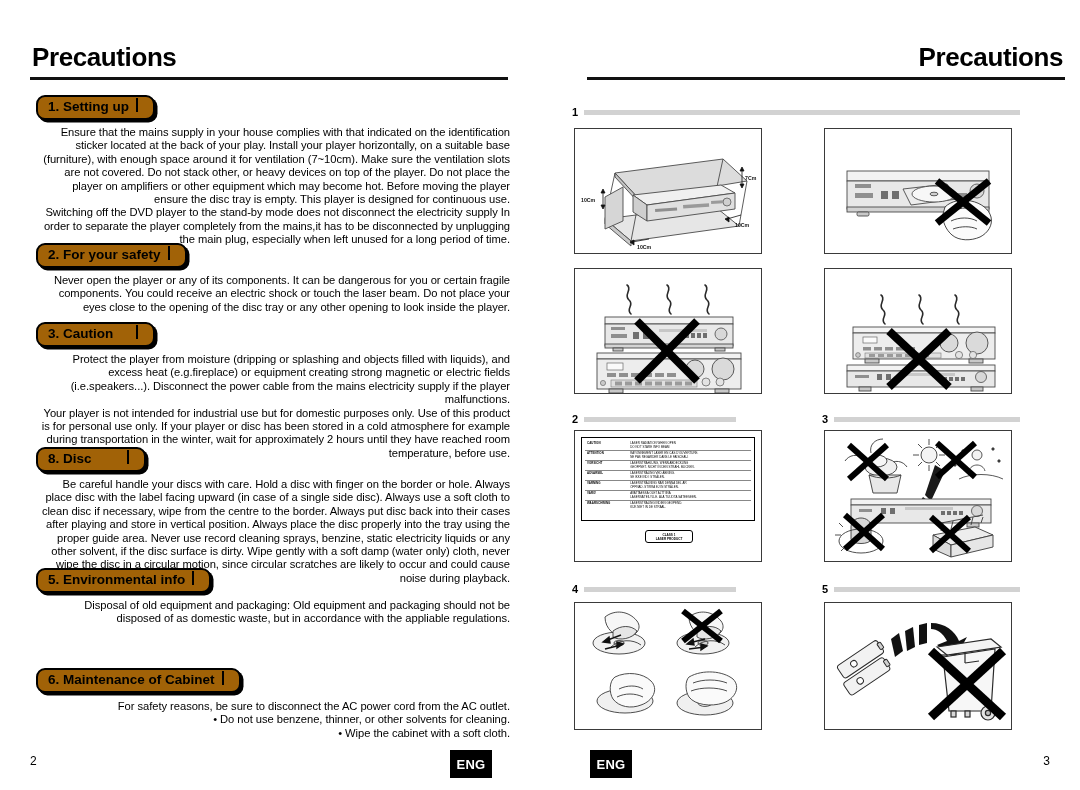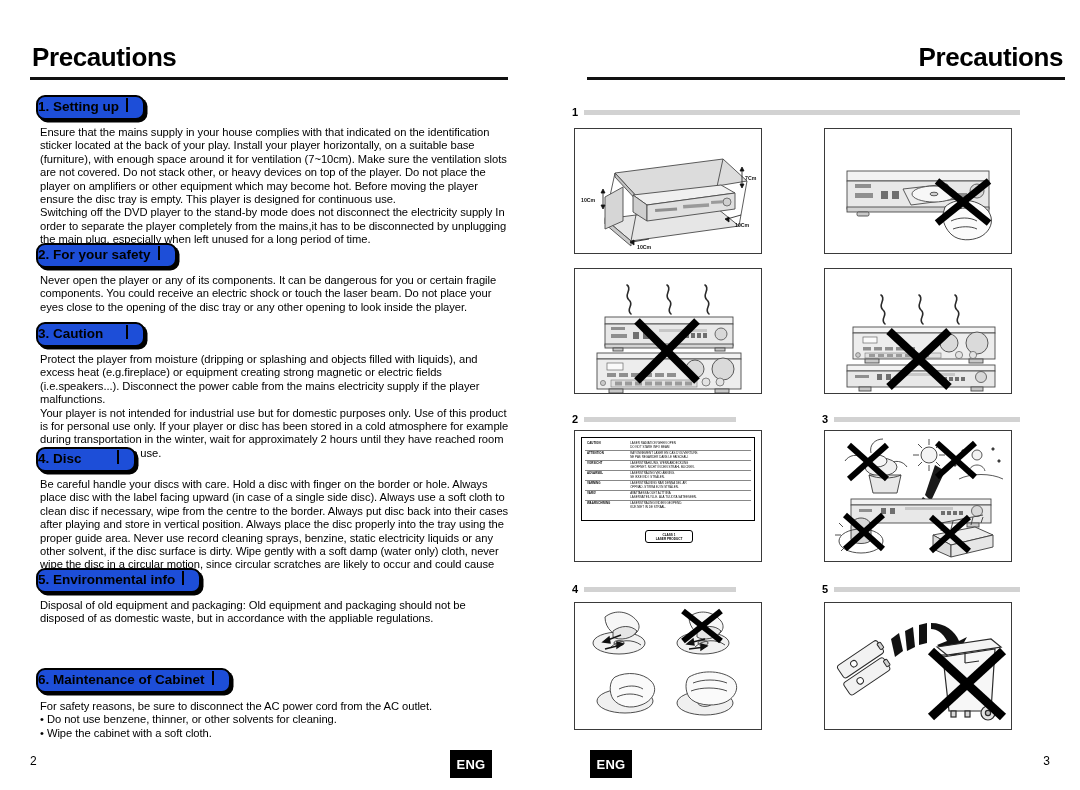--- a/index.html
+++ b/index.html
@@ -39,22 +39,22 @@
   .hdr-right .title { text-align: right; padding-right: 2px; }
 
   
   .sec { position: absolute; left: 36px; }
   .pill-wrap { position: relative; display: inline-block; }
   .pill {
     position: relative;
     display: inline-block;
     border: 2px solid #000;
     border-radius: 9px;
-    background: #1d4ed8;
-    padding: 3px 24px 4px 0;
+    background: #a16207;
+    padding: 3px 24px 4px 10px;
     font-size: 13.5px;
     font-weight: bold;
     line-height: 14px;
     box-shadow: 2.5px 2.5px 0 #000;
     white-space: nowrap;
     z-index: 2;
   }
   .pill-notch {
     position: absolute;
     right: 8px; top: 3px;
@@ -62,21 +62,21 @@
     border-left: 2px solid #000;
     z-index: 3;
   }
 
   .body-text {
     position: absolute;
     left: 40px;
     width: 470px;
     font-size: 11.2px;
     line-height: 13.4px;
-    text-align: left;
+    text-align: right;
     letter-spacing: -0.05px;
   }
   .body-text p { margin: 0; }
 
   
   .folio {
     position: absolute;
     bottom: 22px;
     font-size: 12px;
     font-weight: normal;
@@ -196,21 +196,21 @@
         <span class="pill-notch"></span>
       </span>
     </div>
     <div class="body-text" style="top:353px;">
       <p>Protect the player from moisture (dripping or splashing and objects filled with liquids), and excess heat (e.g.fireplace) or equipment creating strong magnetic or electric fields (i.e.speakers...). Disconnect the power cable from the mains electricity supply if the player malfunctions.</p>
       <p>Your player is not intended for industrial use but  for domestic purposes only. Use of this product is for personal use only. If your player or disc has been stored in a cold atmosphere for example during transportation in the winter, wait for approximately 2 hours until they have reached room temperature, before use.</p>
     </div>
 
     <div class="sec" style="top:447px;">
       <span class="pill-wrap">
-        <span class="pill" style="padding-right:52px;">4. Disc</span>
+        <span class="pill" style="padding-right:52px;">8. Disc</span>
         <span class="pill-notch"></span>
       </span>
     </div>
     <div class="body-text" style="top:478px;">
       <p>Be careful handle your discs with care. Hold a disc with finger on the border or hole. Always place disc with the label facing upward (in case of a single side disc). Always use a soft cloth to clean disc if necessary, wipe from the centre to the border. Always put disc back into their cases after playing and store in vertical position. Always place the disc properly into the tray using the proper guide area. Never use record cleaning sprays, benzine, static electricity liquids or any other solvent, if the disc surface is dirty. Wipe gently with a soft damp (water only) cloth, never wipe the disc in a circular motion, since circular scratches are likely to occur and could cause noise during playback.</p>
     </div>
 
     <div class="sec" style="top:568px;">
       <span class="pill-wrap">
         <span class="pill">5. Environmental info</span>

